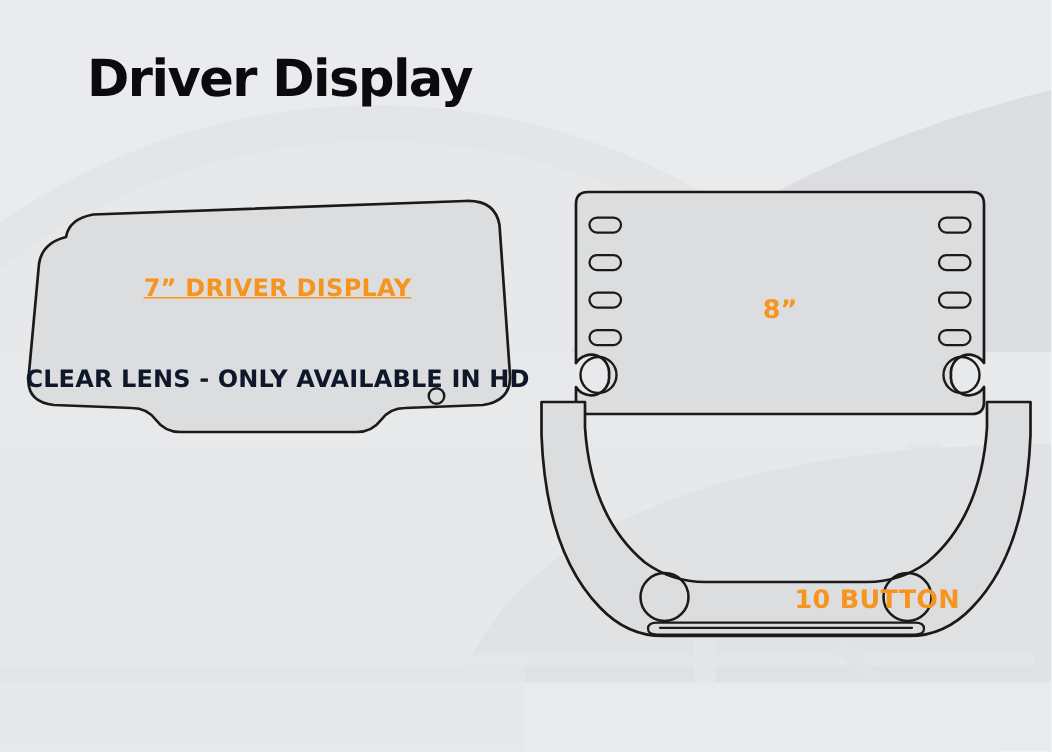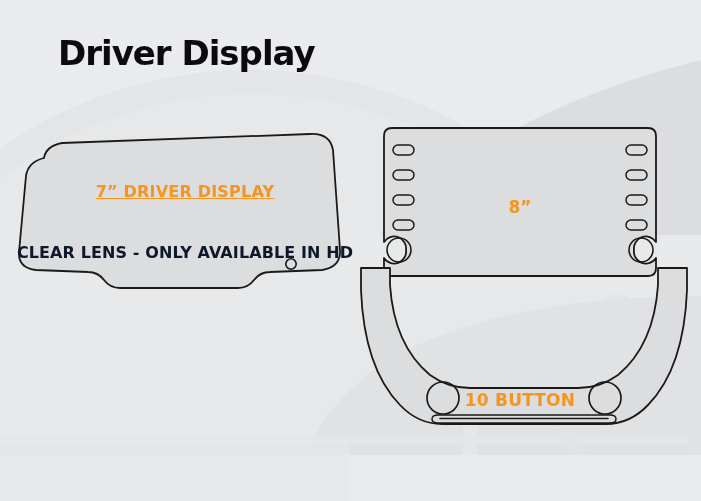--- a/index.html
+++ b/index.html
@@ -81,20 +81,21 @@
     font-size: 17px;
     color: #f7941e;
   }
   #label-10-button {
     left: 400px;
     top: 390px;
     width: 240px;
     font-size: 17px;
     color: #f7941e;
     letter-spacing: 0.2px;
+    text-align: right;
   }
 </style>
 </head>
 <body>
 
 <div id="canvas">
 
   <svg id="bg-svg" viewBox="0 0 701 501">
     <defs>
       <linearGradient id="gradTopBand" x1="0" y1="0" x2="0" y2="1">

